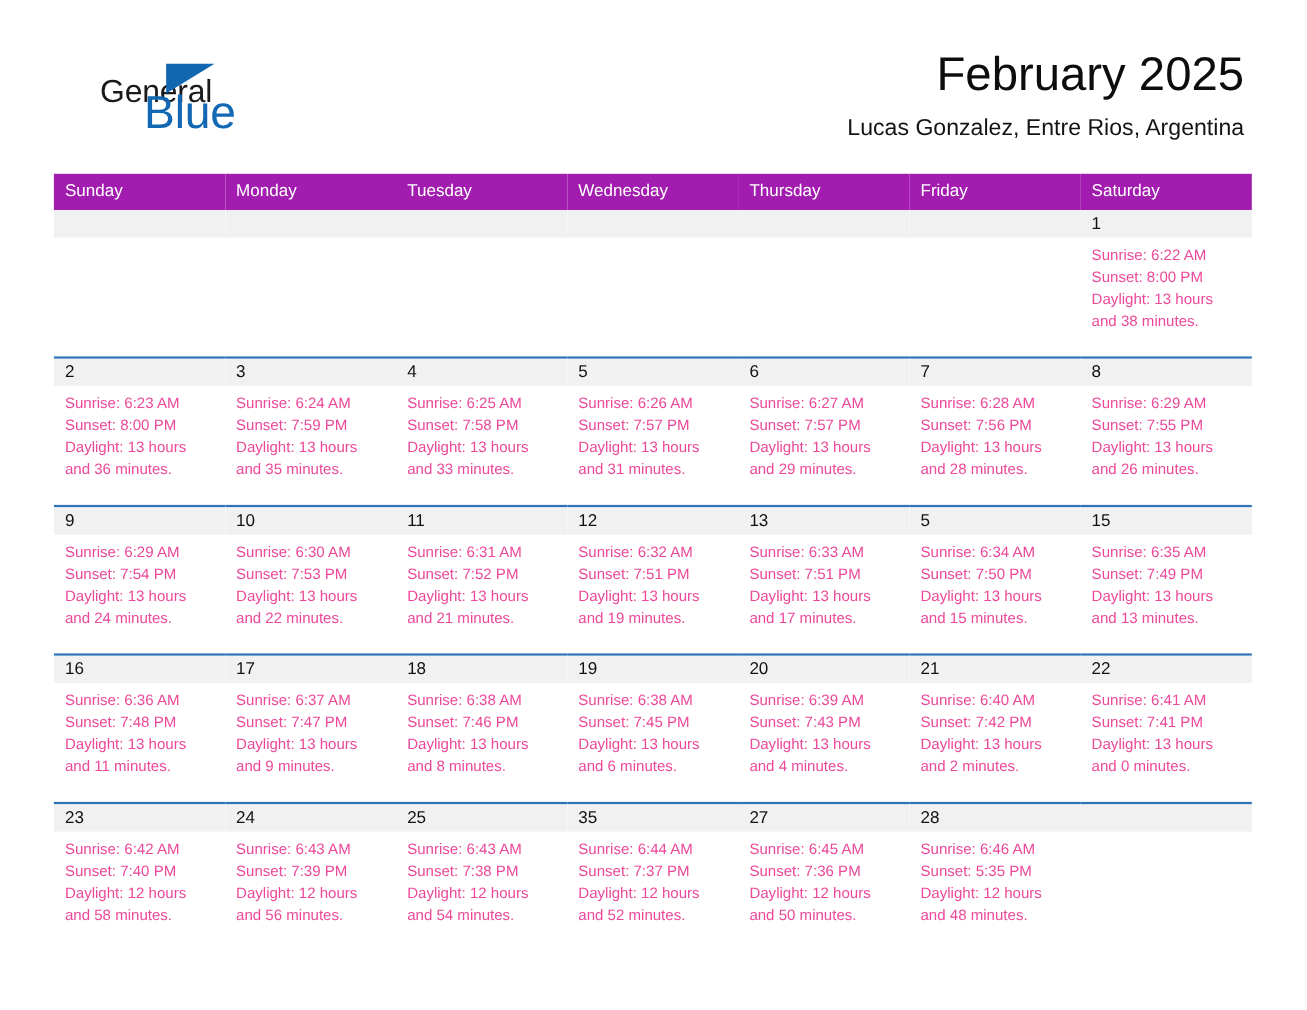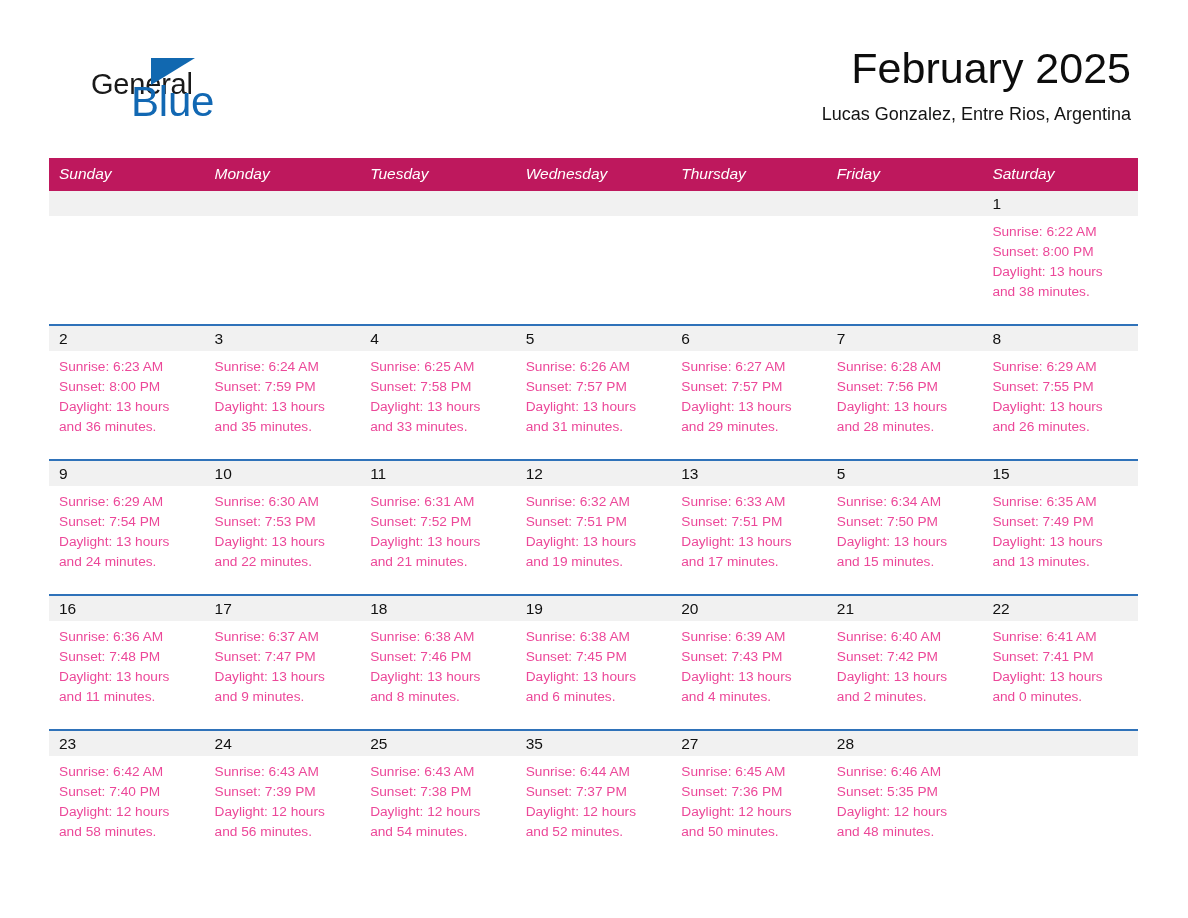--- a/index.html
+++ b/index.html
@@ -71,46 +71,45 @@
     text-align: right;
   }
   .month-title {
     font-size: 43px;
     color: #0d0d0d;
     line-height: 1.05;
     white-space: nowrap;
   }
   .location {
     margin-top: 14px;
-    font-size: 18px;
+    font-size: 21px;
     color: #141414;
     line-height: 1.1;
     white-space: nowrap;
   }
 
   
   .calendar {
     position: absolute;
     left: 49px;
     top: 158px;
     width: 1089px;
     border-collapse: collapse;
     table-layout: fixed;
   }
   .calendar th {
-    background: #be185d;
+    background: #a21caf;
     color: #ffffff;
     font-weight: normal;
     font-size: 15.5px;
     text-align: left;
     padding: 6px 0 7px 10px;
     height: 20px;
     vertical-align: middle;
     border: none;
-    font-style: italic;
   }
   .calendar td {
     vertical-align: top;
     padding: 0;
     border: none;
     border-top: 2px solid #2f72b9;
     height: 133px;
     background: #ffffff;
   }
   .calendar tr.week-row:first-child td {

